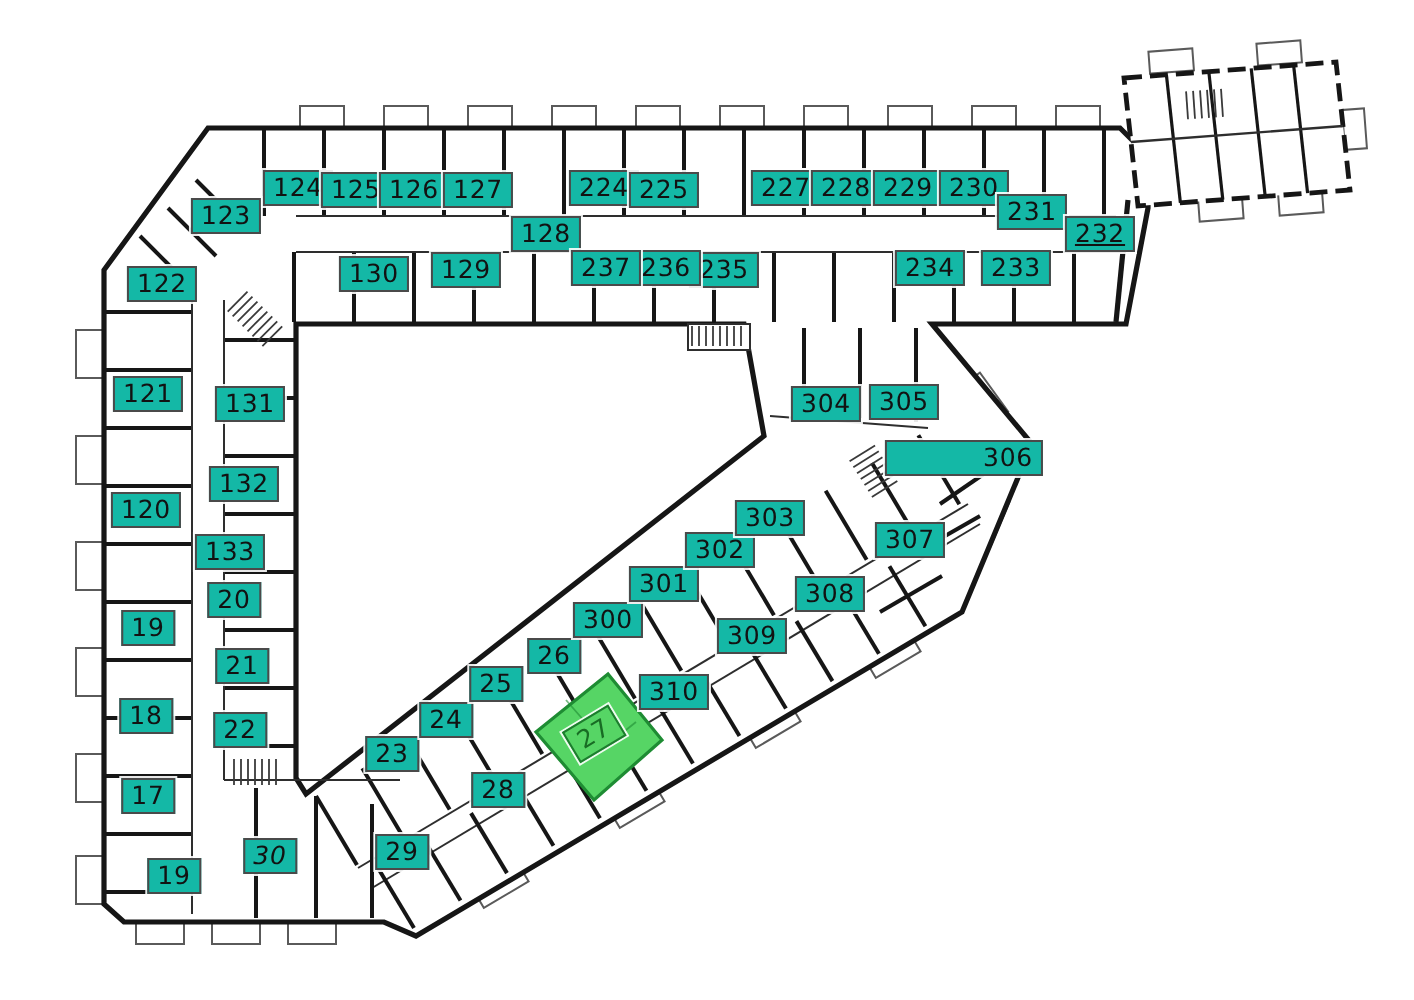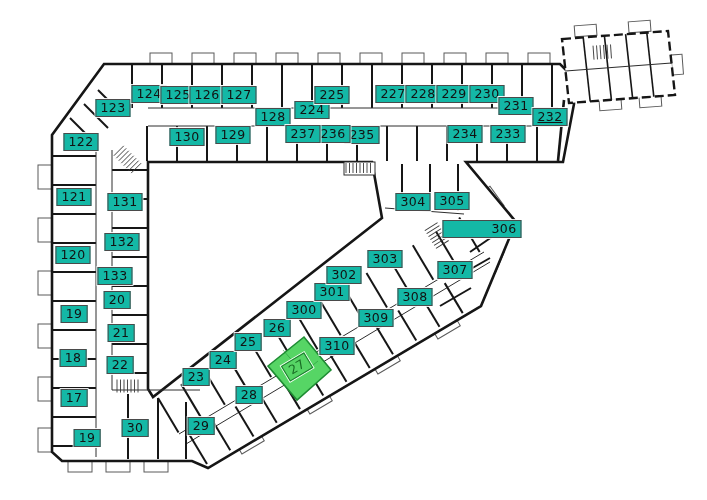--- a/index.html
+++ b/index.html
@@ -271,52 +271,52 @@
       <div class="room-label" style="left: 117px; top: 300px; transform: translate(-50%, -50%) rotate(0deg);">20</div>
       <div class="room-label" style="left: 121px; top: 333px; transform: translate(-50%, -50%) rotate(0deg);">21</div>
       <div class="room-label" style="left: 120px; top: 365px; transform: translate(-50%, -50%) rotate(0deg);">22</div>
       <div class="room-label" style="left: 196px; top: 377px; transform: translate(-50%, -50%) rotate(0deg); text-align: right;">23</div>
       <div class="room-label" style="left: 223px; top: 360px; transform: translate(-50%, -50%) rotate(0deg);">24</div>
       <div class="room-label" style="left: 248px; top: 342px; transform: translate(-50%, -50%) rotate(0deg);">25</div>
       <div class="room-label" style="left: 277px; top: 328px; transform: translate(-50%, -50%) rotate(0deg);">26</div>
       <div class="room-label hl" style="left: 297px; top: 367px; transform: translate(-50%, -50%) rotate(-31deg);">27</div>
       <div class="room-label" style="left: 249px; top: 395px; transform: translate(-50%, -50%) rotate(0deg);">28</div>
       <div class="room-label" style="left: 201px; top: 426px; transform: translate(-50%, -50%) rotate(0deg);">29</div>
-      <div class="room-label" style="left: 135px; top: 428px; transform: translate(-50%, -50%) rotate(0deg);">30</div>
+      <div class="room-label" style="left: 135px; top: 428px; transform: translate(-50%, -50%) rotate(0deg); font-style: italic;">30</div>
       <div class="room-label" style="left: 73px; top: 255px; transform: translate(-50%, -50%) rotate(0deg);">120</div>
       <div class="room-label" style="left: 74px; top: 197px; transform: translate(-50%, -50%) rotate(0deg);">121</div>
       <div class="room-label" style="left: 81px; top: 142px; transform: translate(-50%, -50%) rotate(0deg);">122</div>
       <div class="room-label" style="left: 113px; top: 108px; transform: translate(-50%, -50%) rotate(0deg);">123</div>
       <div class="room-label" style="left: 149px; top: 94px; transform: translate(-50%, -50%) rotate(0deg);">124</div>
       <div class="room-label" style="left: 178px; top: 95px; transform: translate(-50%, -50%) rotate(0deg);">125</div>
       <div class="room-label" style="left: 207px; top: 95px; transform: translate(-50%, -50%) rotate(0deg);">126</div>
       <div class="room-label" style="left: 239px; top: 95px; transform: translate(-50%, -50%) rotate(0deg);">127</div>
       <div class="room-label" style="left: 273px; top: 117px; transform: translate(-50%, -50%) rotate(0deg);">128</div>
       <div class="room-label" style="left: 233px; top: 135px; transform: translate(-50%, -50%) rotate(0deg);">129</div>
       <div class="room-label" style="left: 187px; top: 137px; transform: translate(-50%, -50%) rotate(0deg);">130</div>
       <div class="room-label" style="left: 125px; top: 202px; transform: translate(-50%, -50%) rotate(0deg);">131</div>
       <div class="room-label" style="left: 122px; top: 242px; transform: translate(-50%, -50%) rotate(0deg);">132</div>
       <div class="room-label" style="left: 115px; top: 276px; transform: translate(-50%, -50%) rotate(0deg);">133</div>
-      <div class="room-label" style="left: 312px; top: 94px; transform: translate(-50%, -50%) rotate(0deg); margin-top: 16px;">224</div>
+      <div class="room-label" style="left: 302px; top: 94px; transform: translate(-50%, -50%) rotate(0deg);">224</div>
       <div class="room-label" style="left: 332px; top: 95px; transform: translate(-50%, -50%) rotate(0deg);">225</div>
       <div class="room-label" style="left: 364px; top: 94px; transform: translate(-50%, -50%) rotate(0deg); margin-left: 44px;">226</div>
       <div class="room-label" style="left: 393px; top: 94px; transform: translate(-50%, -50%) rotate(0deg);">227</div>
       <div class="room-label" style="left: 423px; top: 94px; transform: translate(-50%, -50%) rotate(0deg);">228</div>
       <div class="room-label" style="left: 454px; top: 94px; transform: translate(-50%, -50%) rotate(0deg);">229</div>
       <div class="room-label" style="left: 487px; top: 94px; transform: translate(-50%, -50%) rotate(0deg);">230</div>
       <div class="room-label" style="left: 516px; top: 106px; transform: translate(-50%, -50%) rotate(0deg);">231</div>
       <div class="room-label" style="left: 550px; top: 117px; transform: translate(-50%, -50%) rotate(0deg); text-decoration: underline;">232</div>
       <div class="room-label" style="left: 508px; top: 134px; transform: translate(-50%, -50%) rotate(0deg);">233</div>
       <div class="room-label" style="left: 465px; top: 134px; transform: translate(-50%, -50%) rotate(0deg);">234</div>
       <div class="room-label" style="left: 362px; top: 135px; transform: translate(-50%, -50%) rotate(0deg);">235</div>
       <div class="room-label" style="left: 333px; top: 134px; transform: translate(-50%, -50%) rotate(0deg);">236</div>
       <div class="room-label" style="left: 303px; top: 134px; transform: translate(-50%, -50%) rotate(0deg);">237</div>
       <div class="room-label" style="left: 304px; top: 310px; transform: translate(-50%, -50%) rotate(0deg);">300</div>
       <div class="room-label" style="left: 332px; top: 292px; transform: translate(-50%, -50%) rotate(0deg);">301</div>
-      <div class="room-label" style="left: 344px; top: 275px; transform: translate(-50%, -50%) rotate(0deg);">302</div>
+      <div class="room-label" style="left: 360px; top: 275px; transform: translate(-50%, -50%) rotate(0deg);">302</div>
       <div class="room-label" style="left: 385px; top: 259px; transform: translate(-50%, -50%) rotate(0deg);">303</div>
       <div class="room-label" style="left: 413px; top: 202px; transform: translate(-50%, -50%) rotate(0deg);">304</div>
       <div class="room-label" style="left: 452px; top: 201px; transform: translate(-50%, -50%) rotate(0deg);">305</div>
       <div class="room-label" style="left: 482px; top: 229px; transform: translate(-50%, -50%) rotate(0deg); padding-left: 48px;">306</div>
       <div class="room-label" style="left: 455px; top: 270px; transform: translate(-50%, -50%) rotate(0deg);">307</div>
       <div class="room-label" style="left: 415px; top: 297px; transform: translate(-50%, -50%) rotate(0deg);">308</div>
       <div class="room-label" style="left: 376px; top: 318px; transform: translate(-50%, -50%) rotate(0deg);">309</div>
       <div class="room-label" style="left: 337px; top: 346px; transform: translate(-50%, -50%) rotate(0deg);">310</div>
     </div>
 </div>

